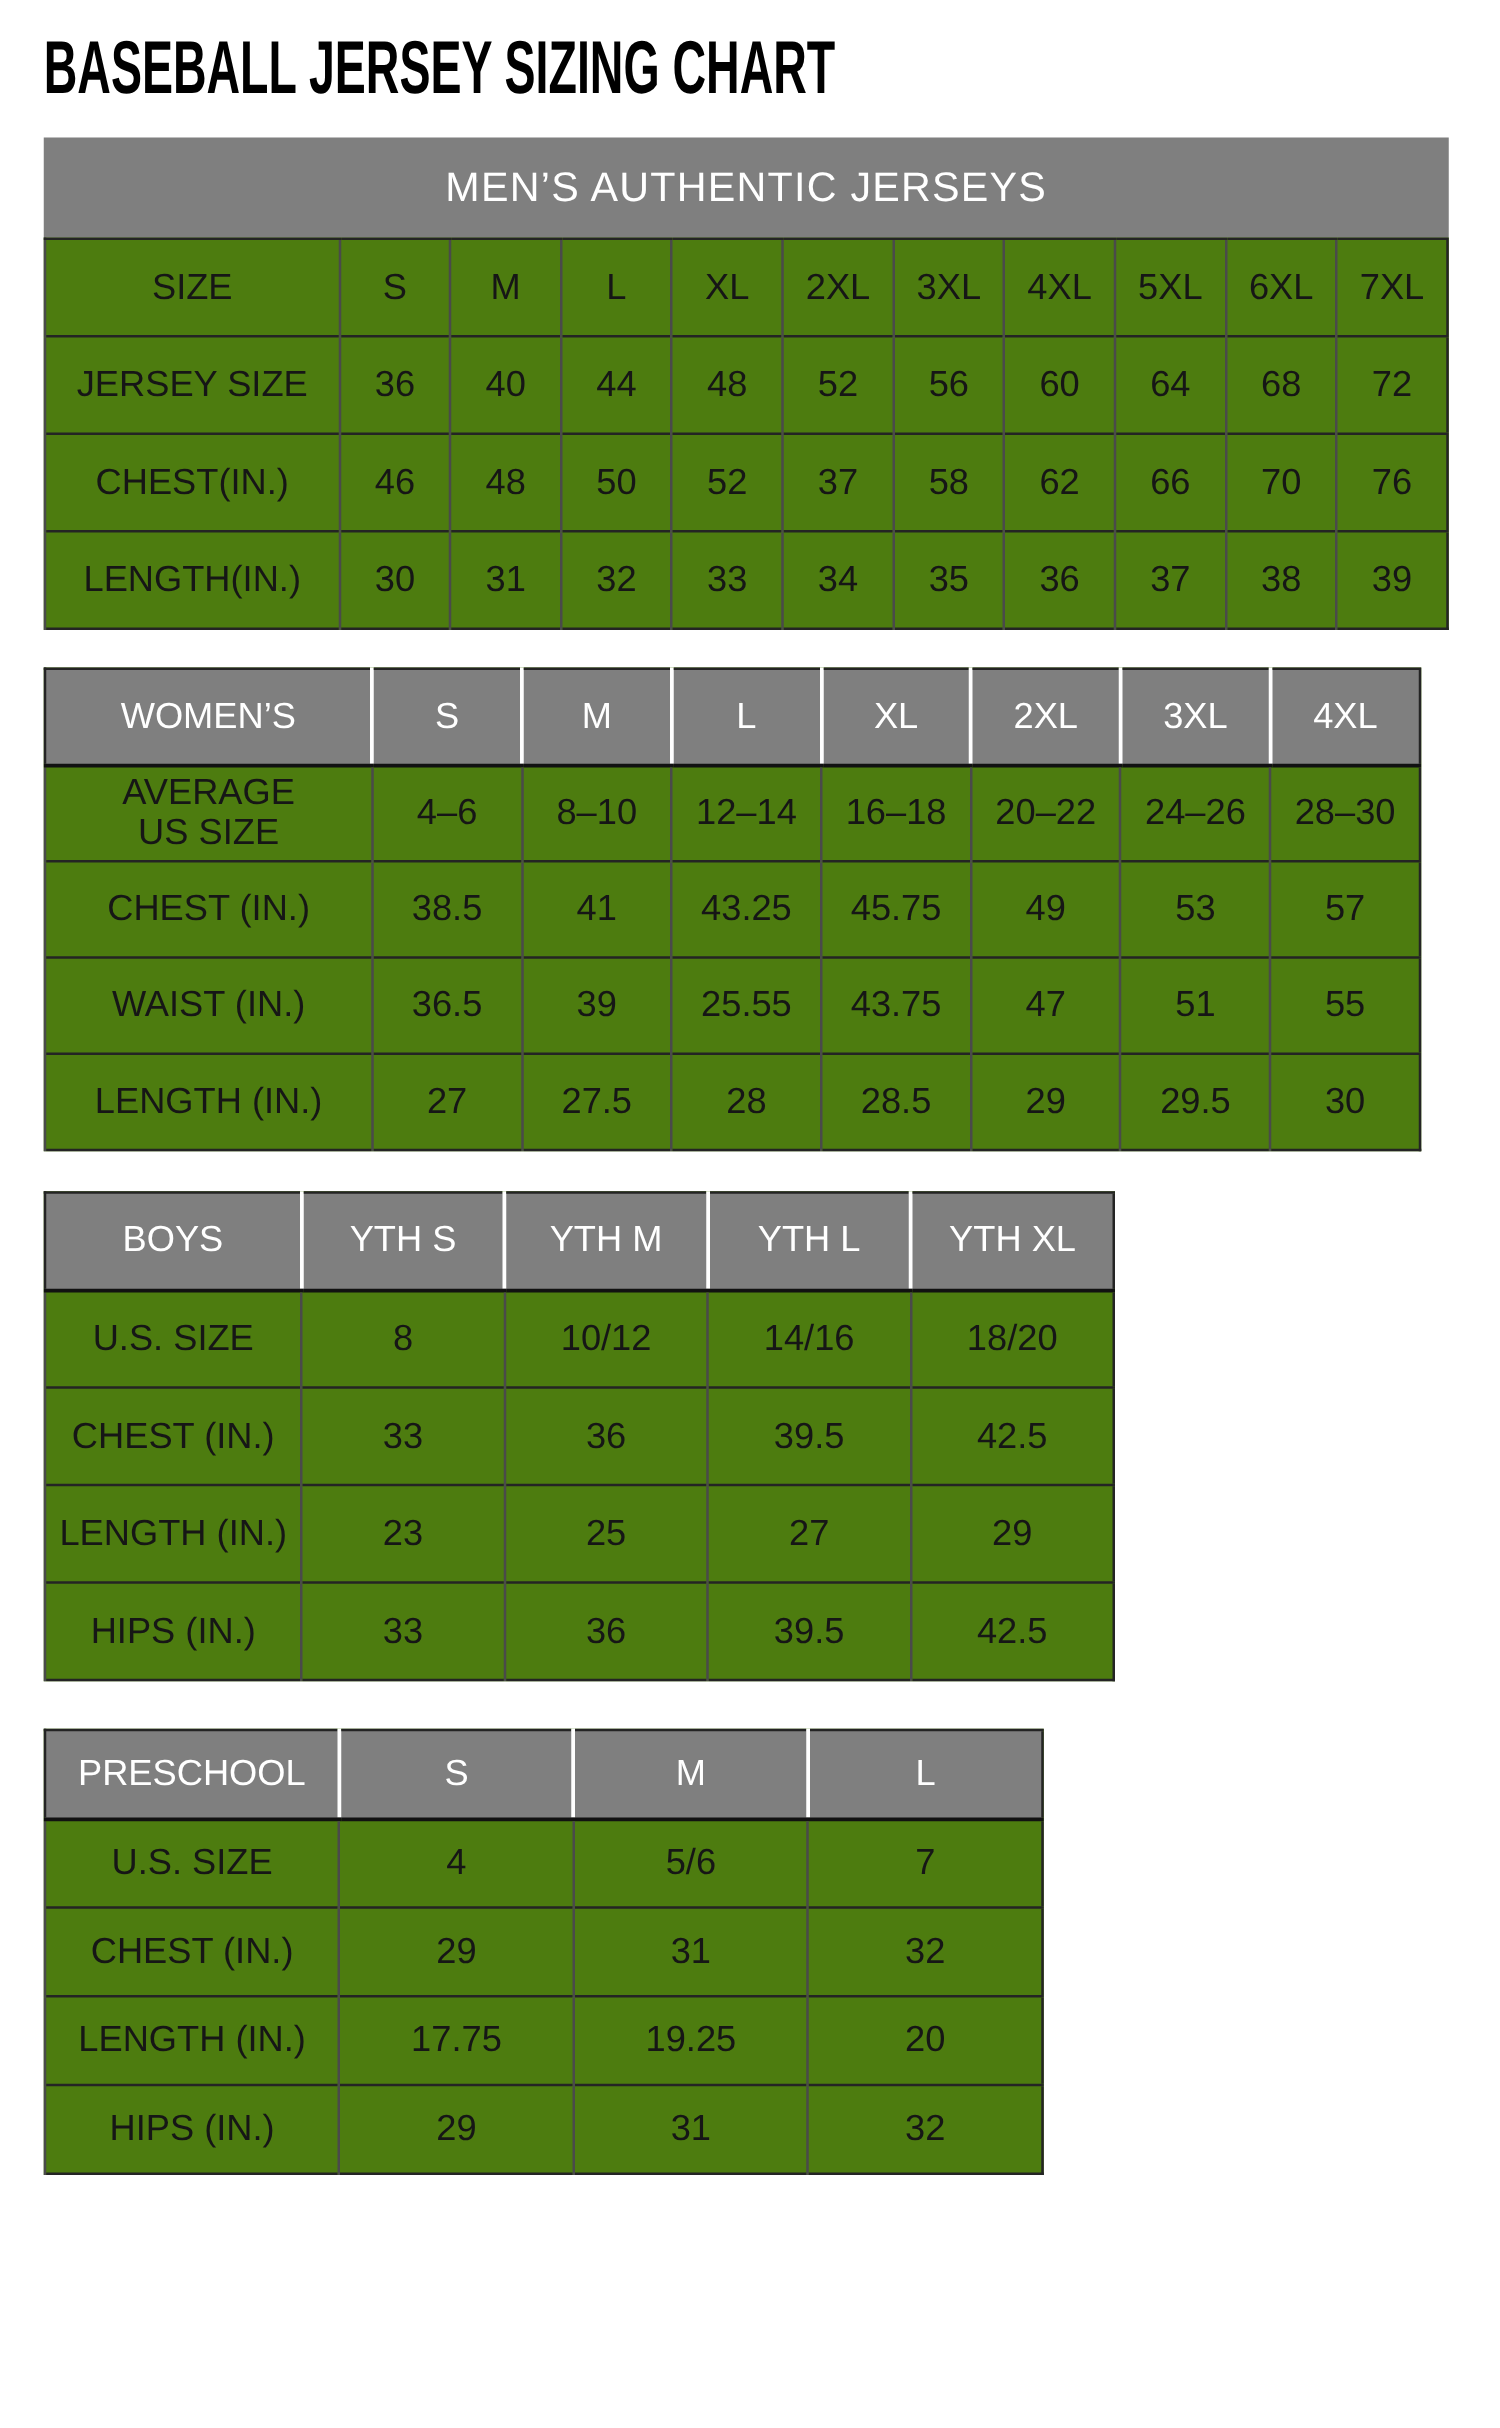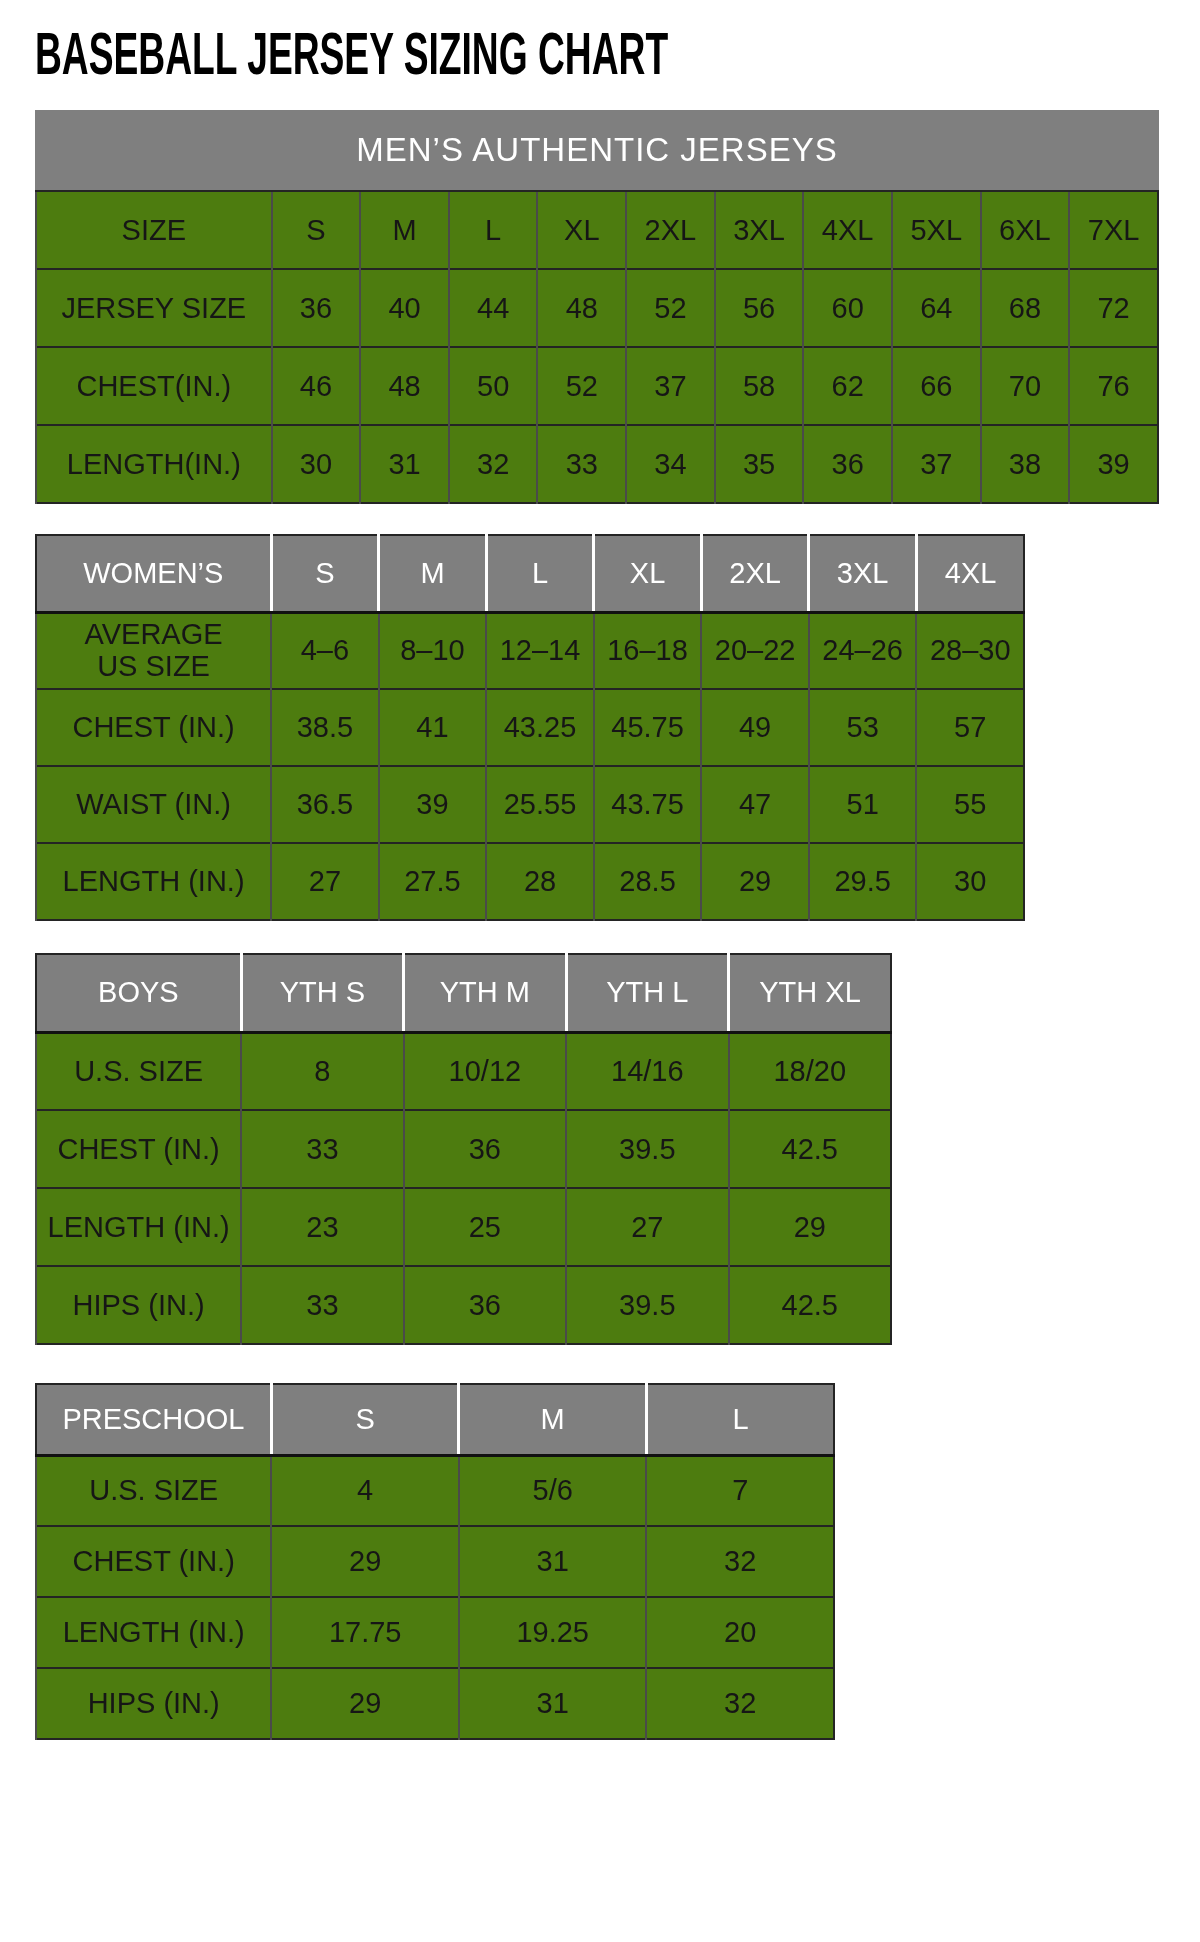--- a/index.html
+++ b/index.html
@@ -34,21 +34,21 @@
 
   .banner{
     width:1124px;height:80px;margin-bottom:0;
     background:var(--header-gray);color:#ffffff;
     display:flex;align-items:center;justify-content:center;
     font-size:33px;letter-spacing:1px;
   }
 
   table{border-collapse:collapse;table-layout:fixed;background:#4d7c0f;padding-left:48px;}
   .mens  table{width:1124px;}
-  .womens table{width:990px;}
+  .womens table{width:1102px;}
   .boys  table{width:857px;}
   .preschool table{width:800px;}
 
   table{border:2px solid var(--line-dark);}
   td,th{
     border-left:2px solid var(--line-mid);
     border-top:2px solid var(--line-dark);
     font-weight:400;font-size:29px;text-align:center;vertical-align:middle;
     padding:0 4px;height:78px;color:#161616;
   }

